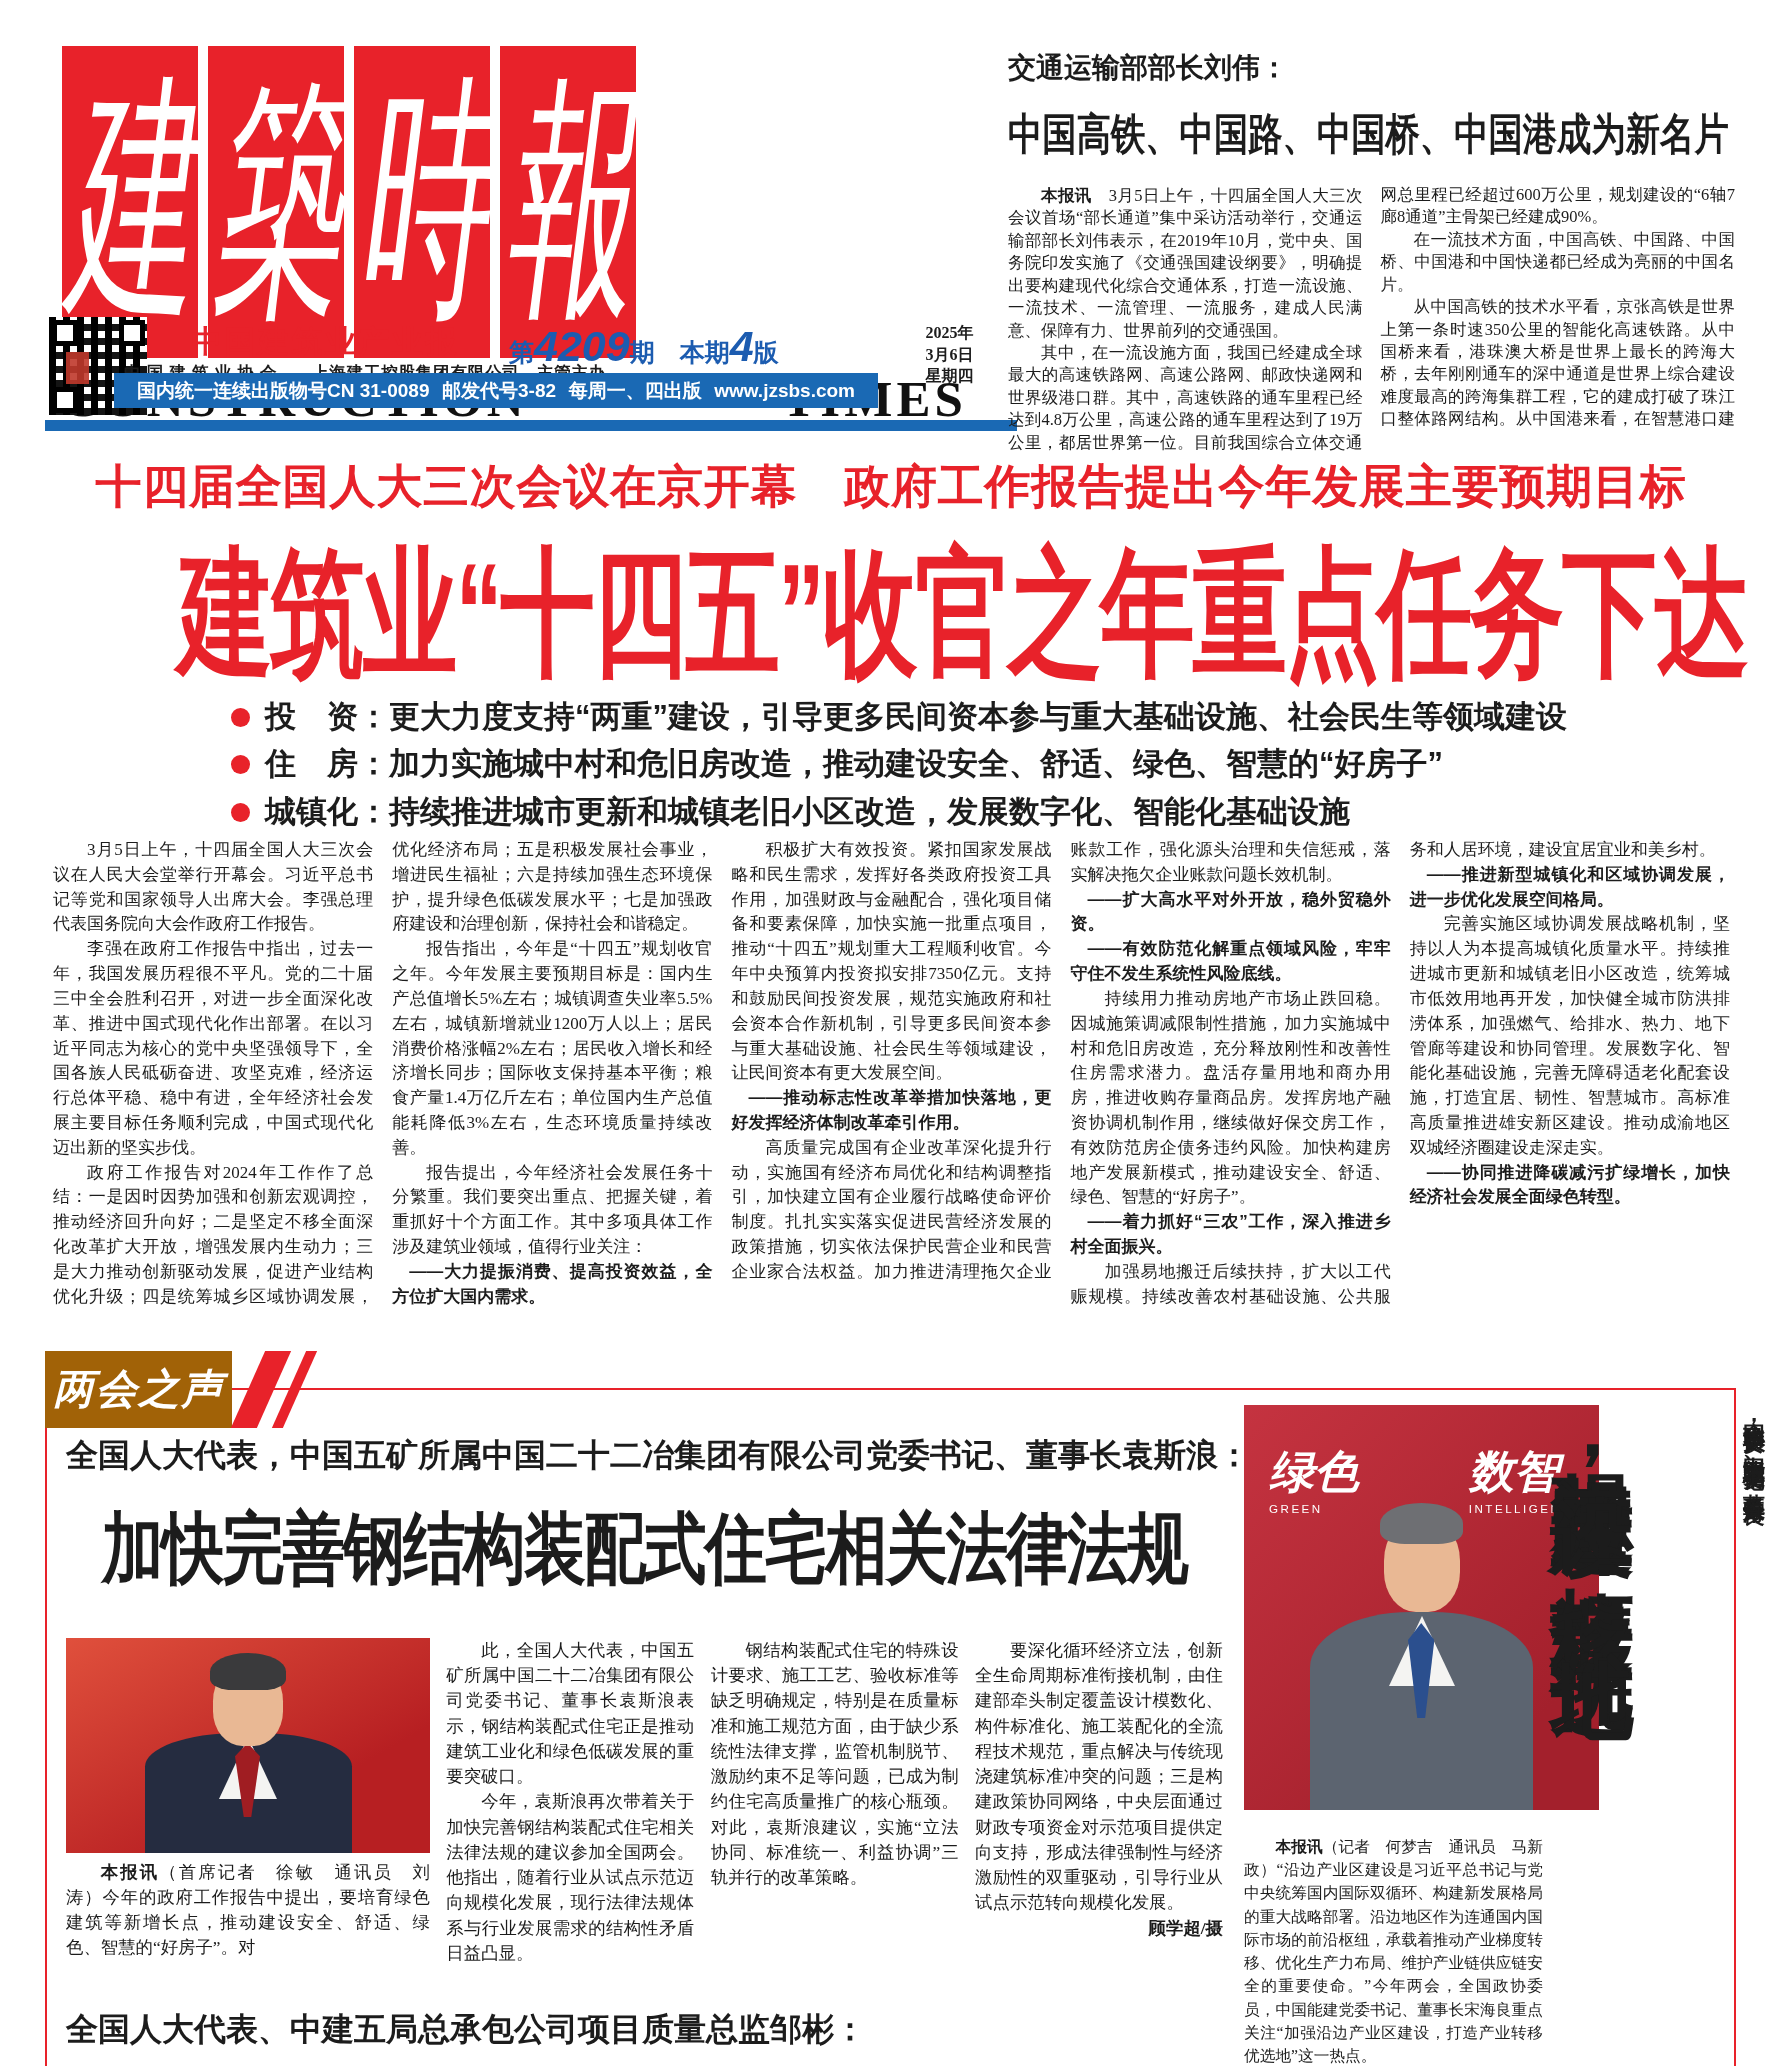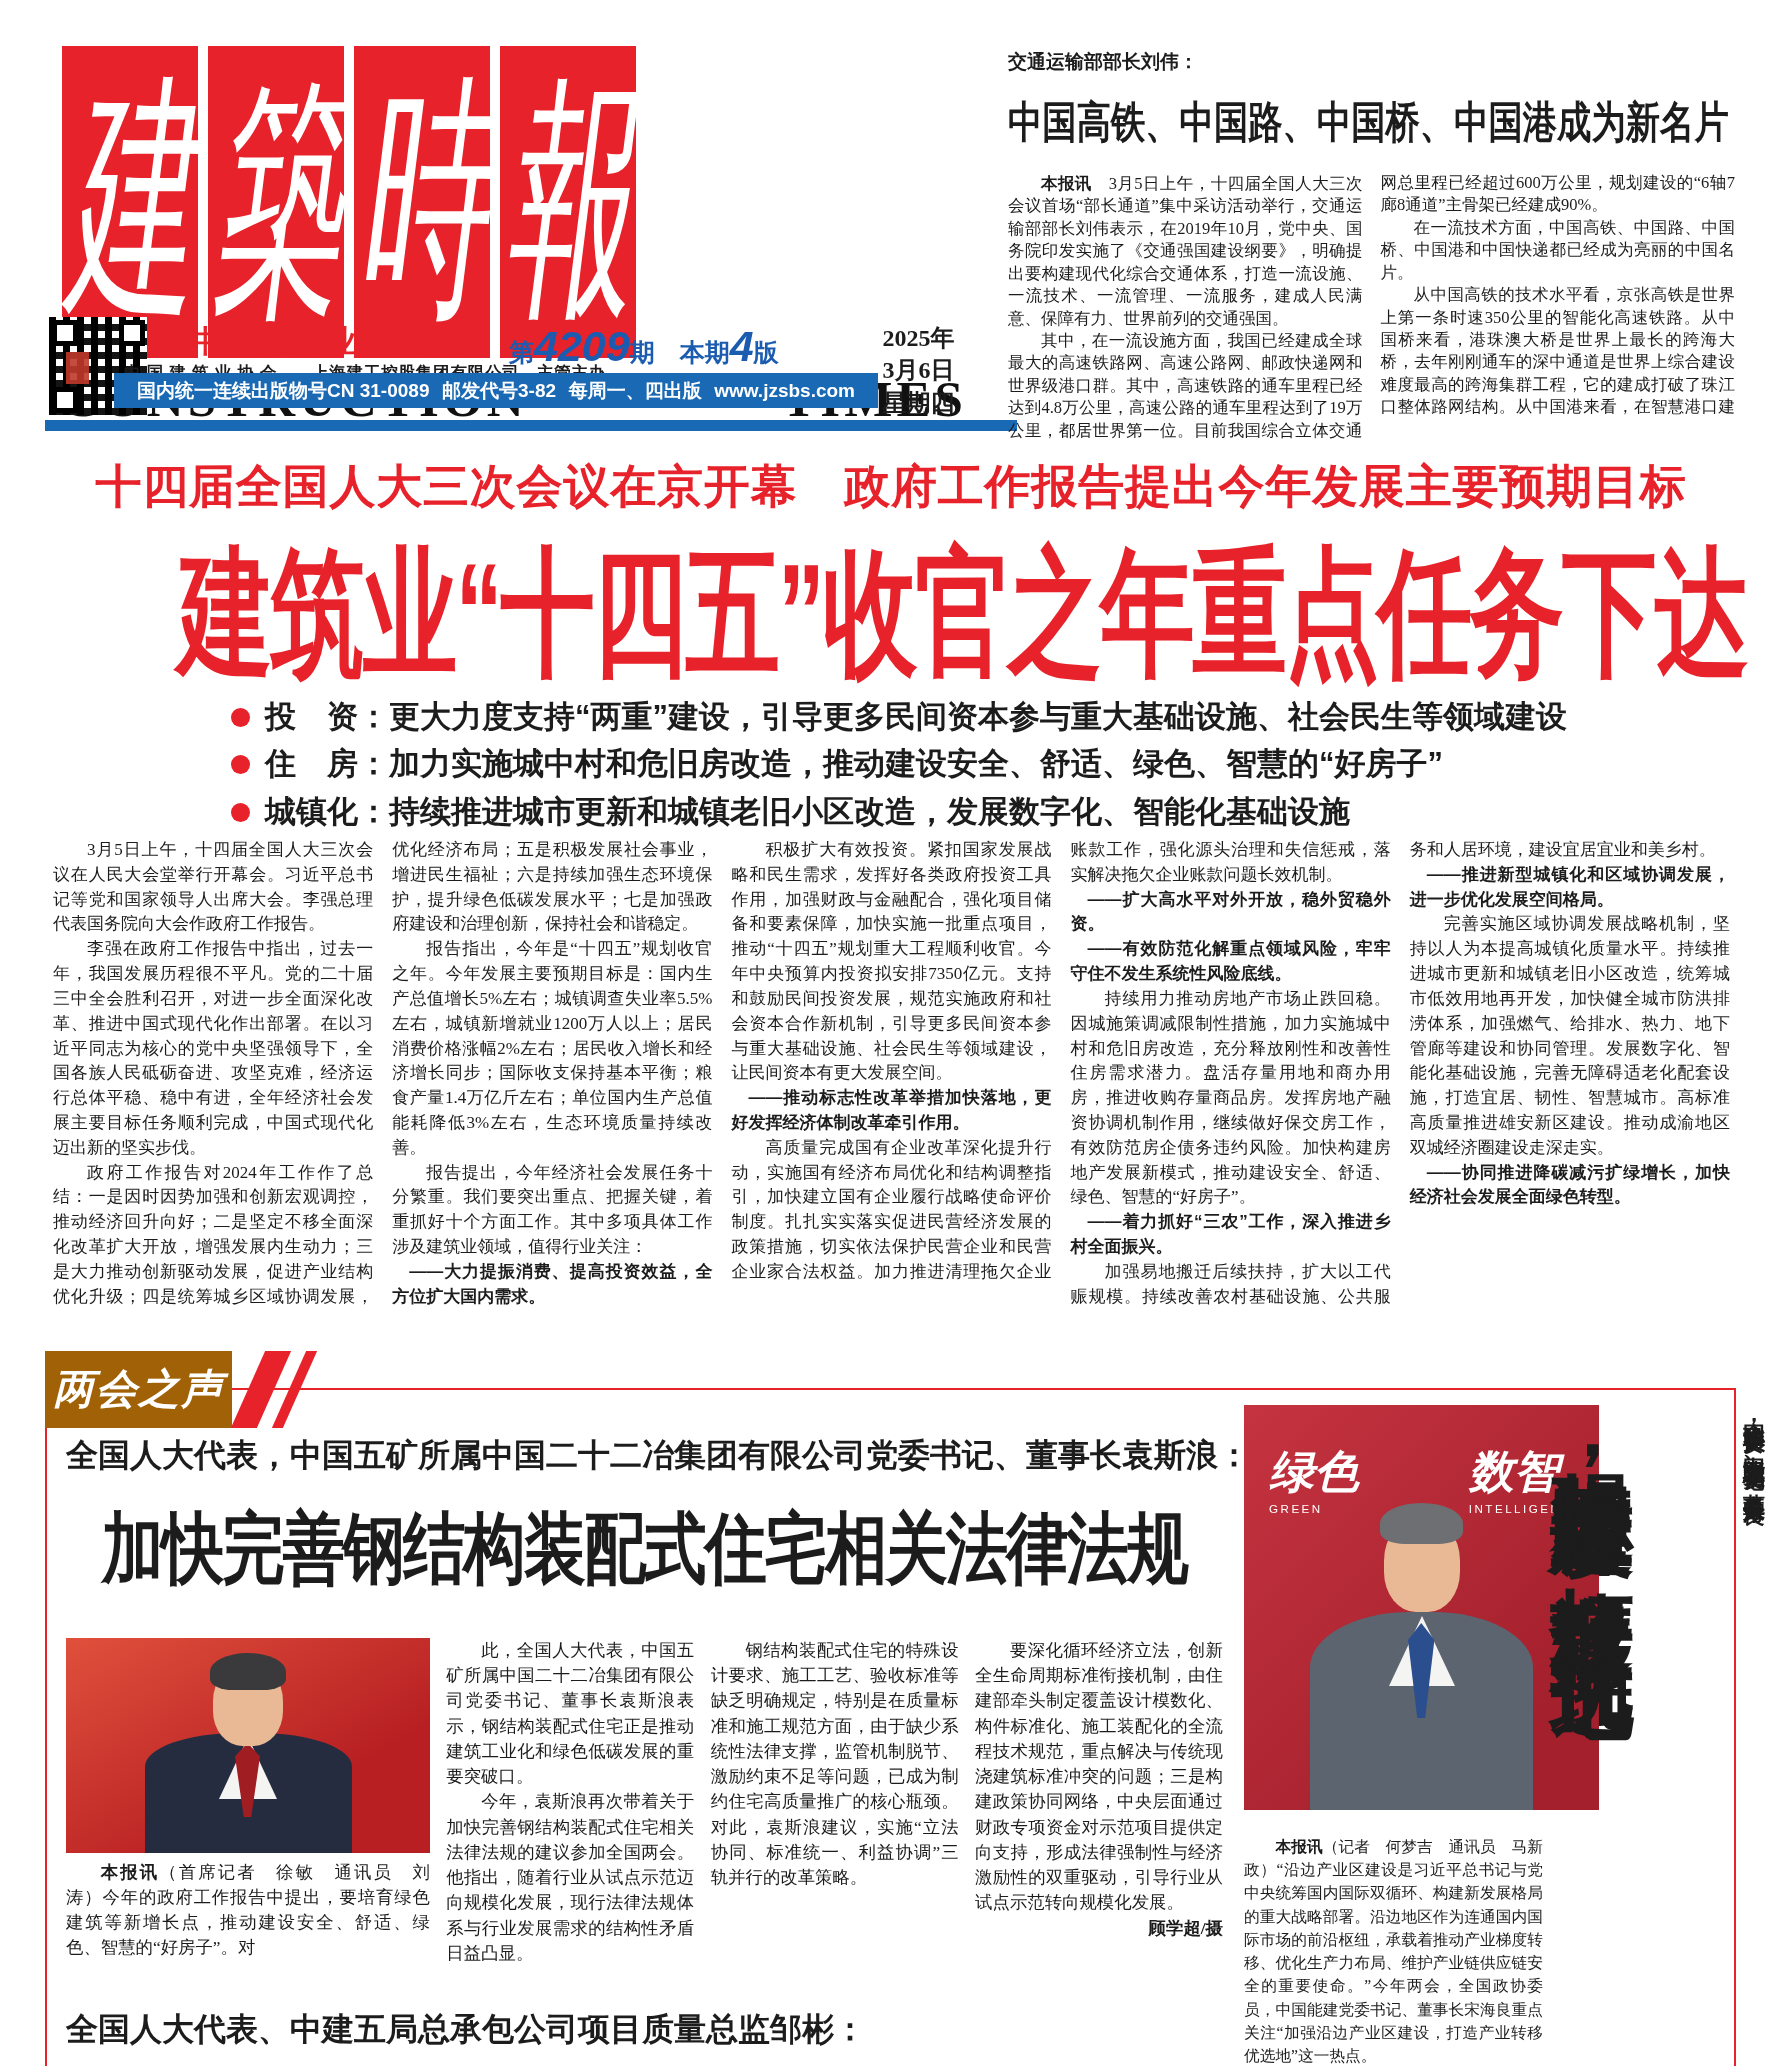--- a/index.html
+++ b/index.html
@@ -20,27 +20,27 @@
     background:
       repeating-linear-gradient(0deg,rgba(0,0,0,.92) 0 6.6px,rgba(255,255,255,0) 6.6px 14px),
       repeating-linear-gradient(90deg,#000 0 6.6px,#fff 6.6px 14px);
   }
   .qr-eye { position:absolute; width:26px; height:26px; border:5.8px solid #000; background:#fff; }
   .qr-seal { position:absolute; left:16.5px; top:35px; width:23px; height:32px; background:#c0392b; opacity:.9; }
   #tagline { position:absolute; left:191px; top:321px; font-size:31px; font-weight:bold; color:#e8222a; letter-spacing:2.5px; }
   #organizers { position:absolute; left:124px; top:362px; font-size:16.5px; font-weight:bold; letter-spacing:0.8px; }
   #issue { position:absolute; left:509px; top:322px; color:#1c5cb0; font-weight:bold; white-space:nowrap; }
   #issue .small { font-size:25px; } #issue .big { font-size:43px; font-style:italic; }
-  #date-block { position:absolute; left:879px; top:322px; width:79px; text-align:center; font-size:24px; font-weight:bold; line-height:1.35; }
+  #date-block { position:absolute; left:910px; top:322px; width:79px; text-align:center; font-size:16px; font-weight:bold; line-height:1.35; }
   #blue-bar { position:absolute; left:114px; top:373px; width:764px; height:35px; background:#1a69b4; color:#fff; display:flex; align-items:center; justify-content:space-between; padding:0 23px; font-size:19px; font-weight:bold; }
   #blue-rule { position:absolute; left:45px; top:420px; width:972px; height:10.7px; background:#1a69b4; }
 
   
   #tr-article { position:absolute; left:1008px; top:49px; width:727px; }
-  #tr-kicker { font-size:19px; font-weight:bold; }
+  #tr-kicker { font-size:28px; font-weight:bold; }
   #tr-headline { margin-top:16.5px; font-size:39px; font-weight:900; white-space:nowrap; transform:scale(0.88,1.12); transform-origin:left top; }
   #tr-body { margin-top:26.4px; height:289px; column-count:2; column-gap:18px; font-size:16.5px; line-height:1.36; text-align:justify; overflow:hidden; }
   #tr-body p { text-indent:2em; }
   #tr-body b { font-family:"Liberation Sans","DejaVu Sans",sans-serif; }
 
   
   #lead-kicker { position:absolute; left:0; top:456px; width:100%; text-align:center; color:#e8222a; font-size:46px; font-weight:bold; letter-spacing:0.8px; }
   #lead-headline { position:absolute; left:0; top:521px; width:100%; text-align:center; color:#e8222a; font-size:118px; font-weight:900; white-space:nowrap; transform:scale(0.80,1.18); transform-origin:center top; letter-spacing:-2.5px; }
   #lead-bullets { position:absolute; left:231px; top:699px; width:1351px; }
   .bullet-row { display:flex; align-items:flex-start; margin-bottom:10.7px; }

